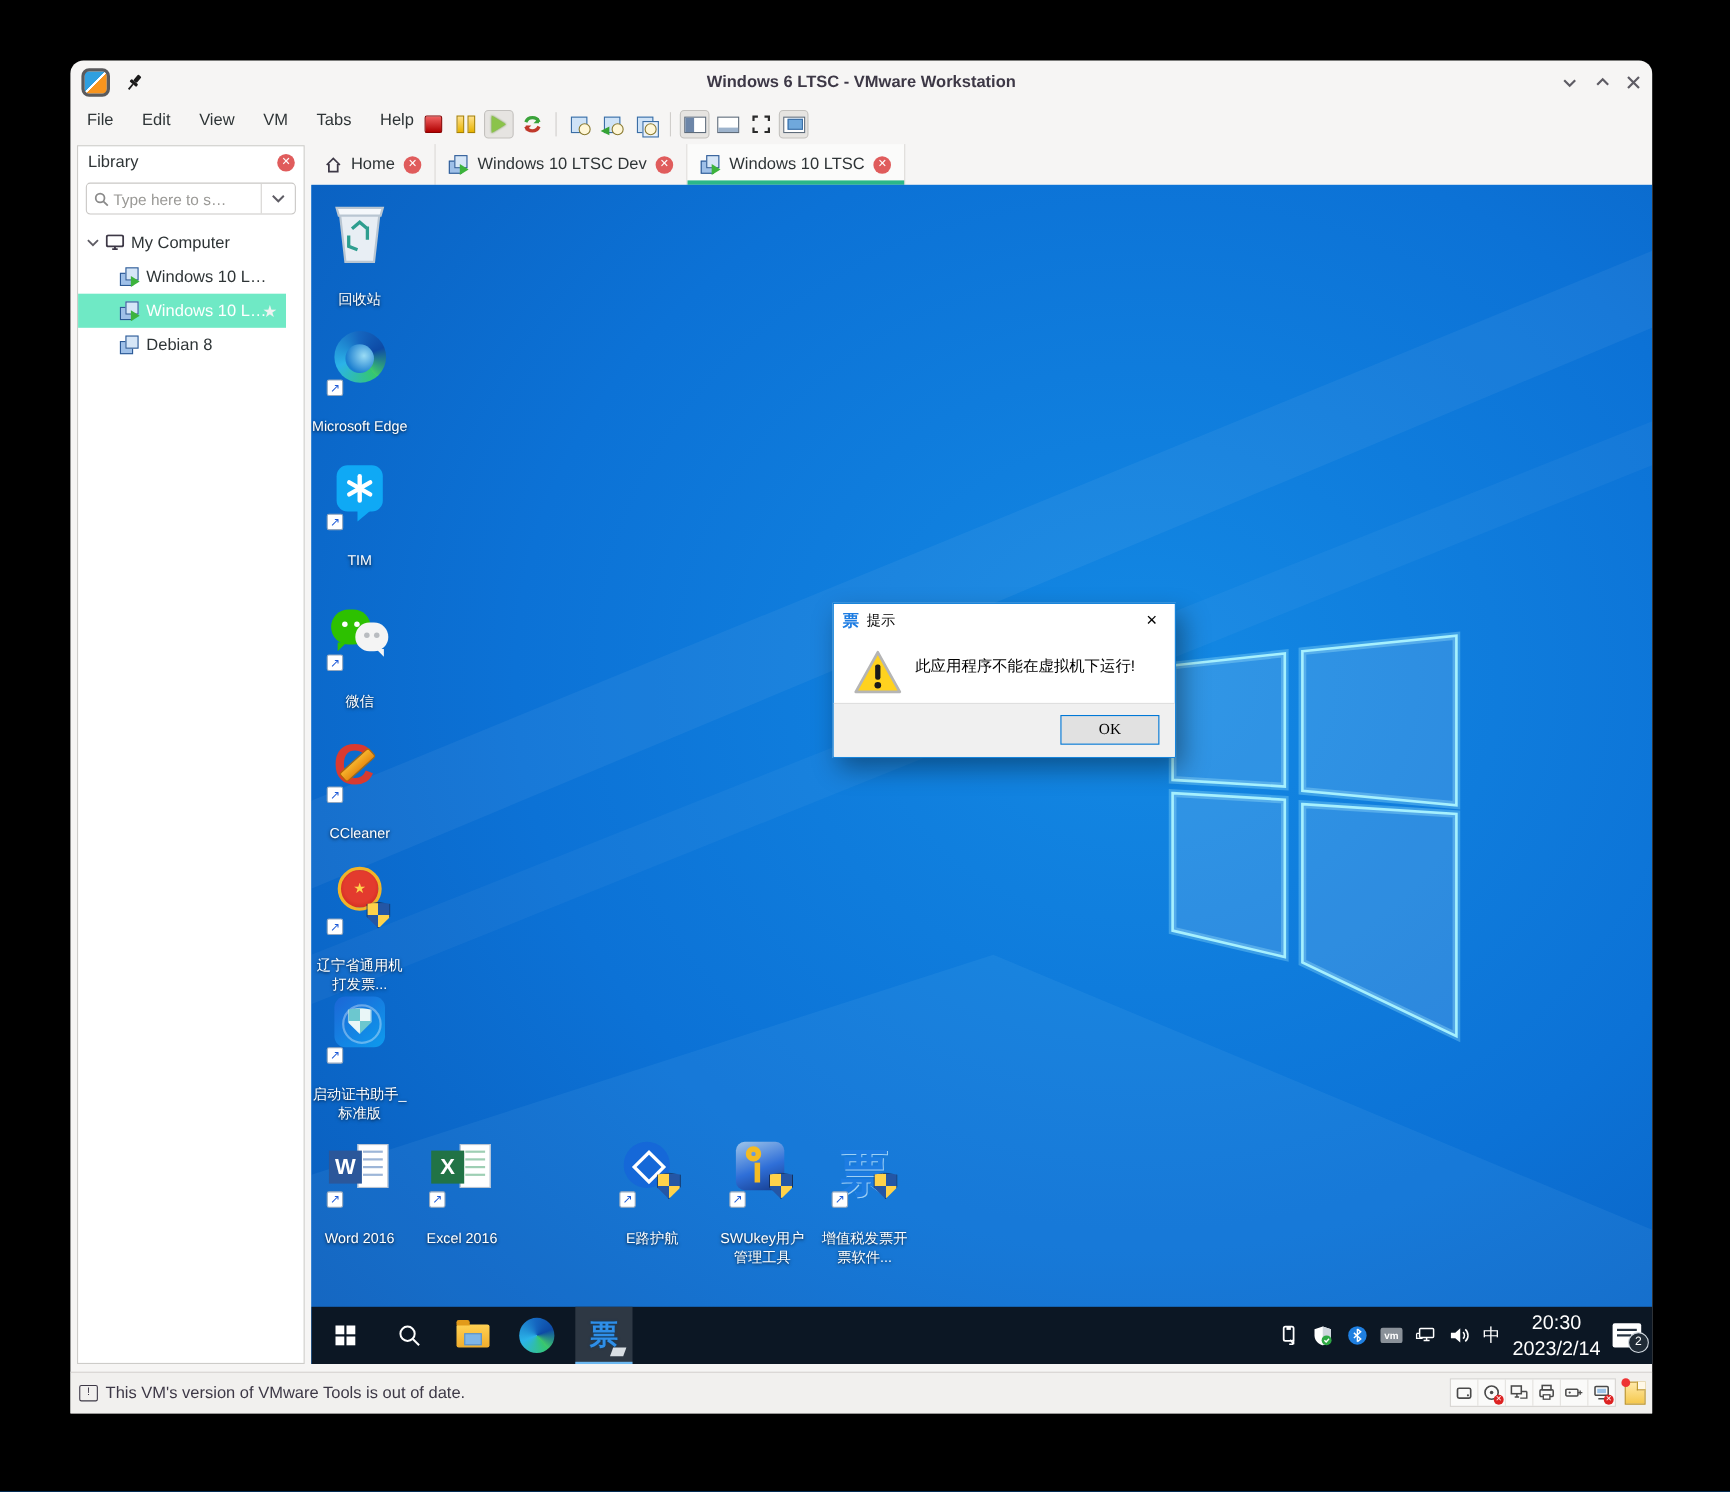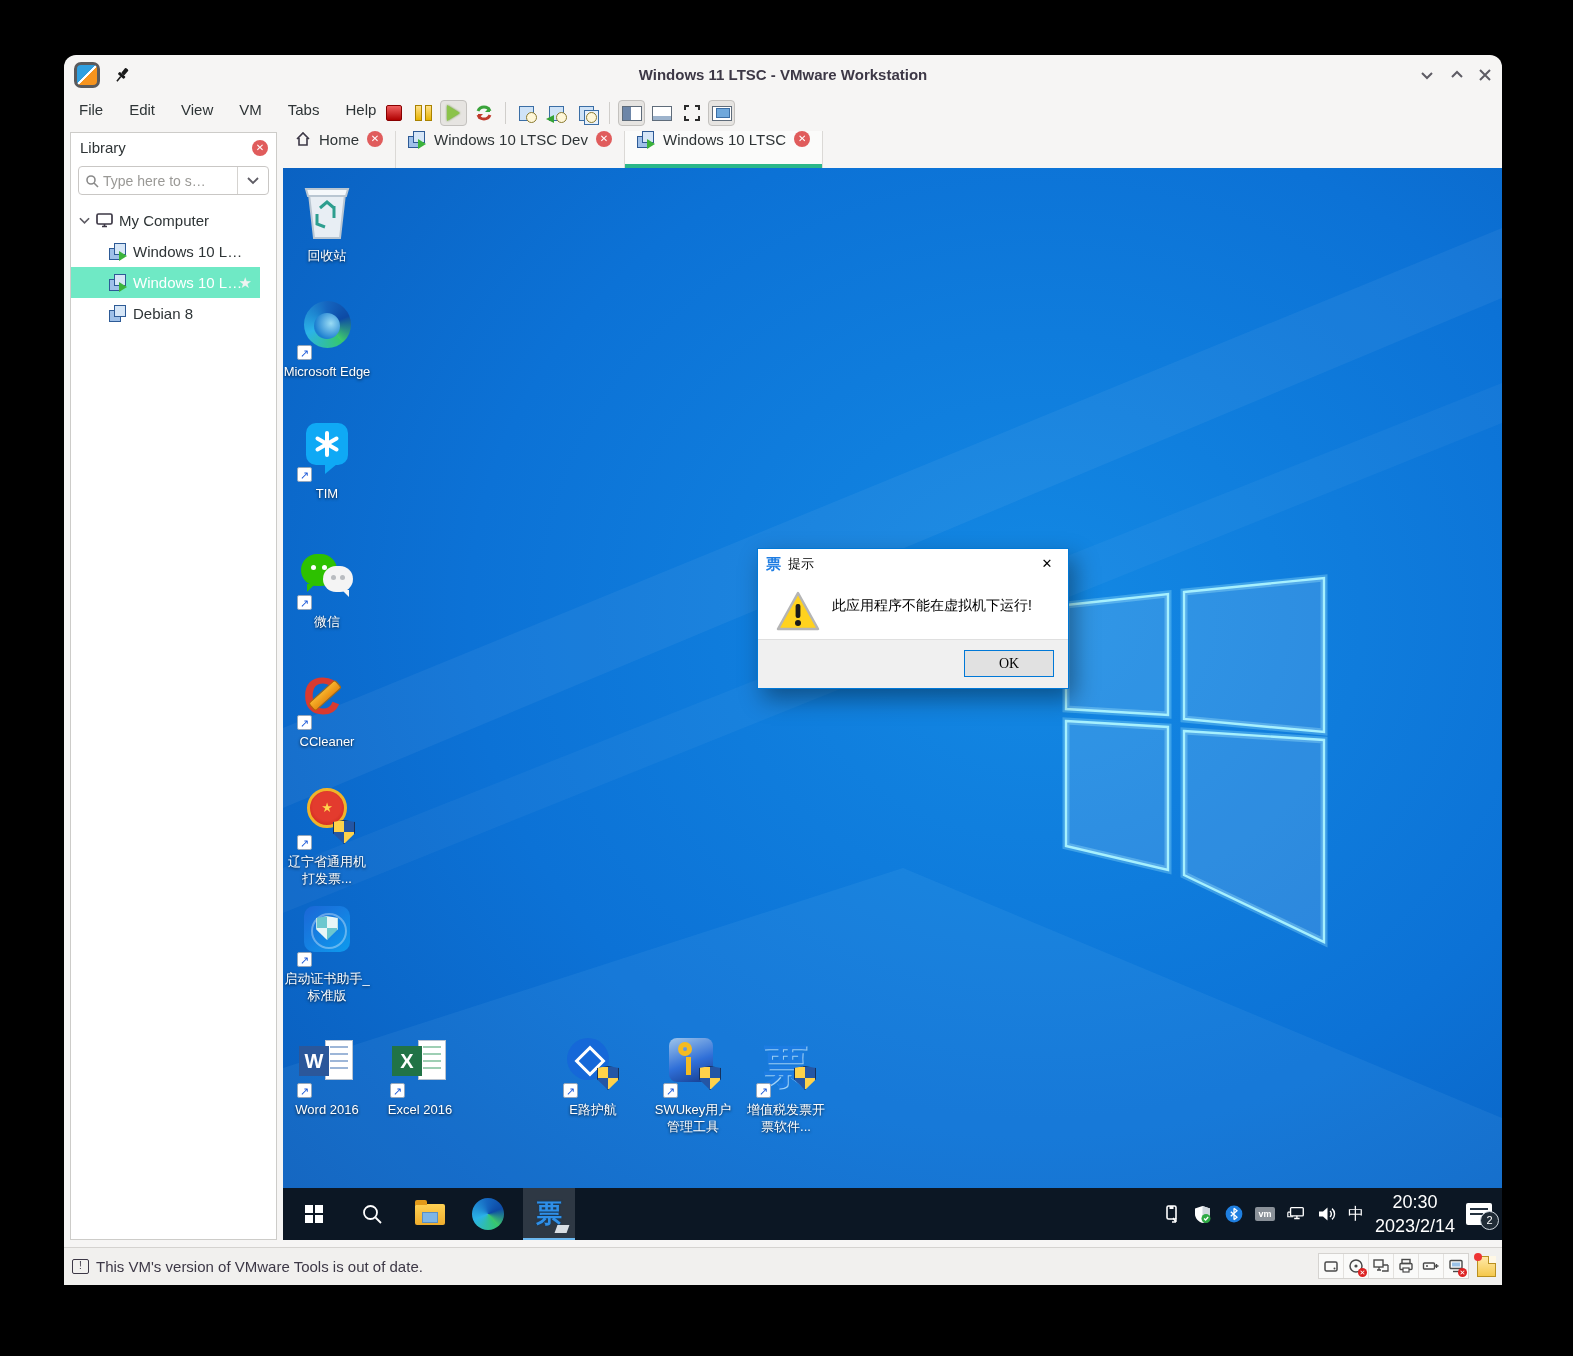--- a/index.html
+++ b/index.html
@@ -25,21 +25,21 @@
   .snapbase{position:relative;width:17px;height:16px}
   .snapbase .sq{position:absolute;left:0;top:1px;width:13px;height:13px;background:#cfe3f7;border:1px solid #3b6ea5}
   .snapbase .clk{position:absolute;right:-1px;bottom:-2px;width:9px;height:9px;border-radius:50%;background:#fff7d8;border:1px solid #8a7a30}
   .snapbase .arr{position:absolute;left:-3px;bottom:-2px;width:0;height:0;border-right:8px solid #35a335;border-top:4px solid transparent;border-bottom:4px solid transparent}
   .panelic{width:20px;height:15px;border:1px solid #5f6c7a;box-sizing:border-box;background:#fff;position:relative}
   .panelic.lib::before{content:"";position:absolute;left:0;top:0;bottom:0;width:8px;background:#6d86a8}
   .panelic.con::before{content:"";position:absolute;left:0;bottom:0;right:0;height:4px;background:#9db3cc}
   .panelic.uni::before{content:"";position:absolute;right:1px;top:1px;width:12px;height:8px;background:#6fa8dc;border:1px solid #3b6ea5}
   
   .tabbar{position:absolute;left:219px;top:76px;right:0;height:37px;display:flex}
-  .tab{position:relative;display:flex;gap:8px;padding:0 12px;font-size:15px;color:#2e3436;border-right:1px solid #dbd9d6}
+  .tab{position:relative;display:flex;align-items:center;gap:8px;padding:0 12px;font-size:15px;color:#2e3436;border-right:1px solid #dbd9d6}
   .tab.active{background:#fbfbfa}
   .tab.active::after{content:"";position:absolute;left:0;right:0;bottom:0;height:4px;background:#2bb789}
   .closec{width:16px;height:16px;border-radius:50%;background:#e05c5c;color:#fff;font-size:10px;line-height:16px;text-align:center}
   
   .vmic{position:relative;width:18px;height:17px;flex:0 0 auto}
   .vmic .b{position:absolute;left:0;top:5px;width:10px;height:10px;background:#9fc0e8;border:1px solid #2d5a96}
   .vmic .f{position:absolute;left:5px;top:0;width:10px;height:10px;background:#d6e6f7;border:1px solid #2d5a96}
   .vmic .p{position:absolute;left:10px;top:8px;width:0;height:0;border-left:8px solid #3cb33c;border-top:5px solid transparent;border-bottom:5px solid transparent}
   
   .library{position:absolute;left:6px;top:77px;width:207px;height:1108px;background:#fff;border:1px solid #cdccc9;box-sizing:border-box}
@@ -53,21 +53,21 @@
   .trow{position:relative;height:31px;display:flex;align-items:center;gap:6px;font-size:15px;color:#2e3436;padding-left:8px}
   .trow.child{padding-left:38px}
   .trow.sel{background:#6fe9c5;color:#fff}
   .tstar{position:absolute;right:8px;color:#eef3f1;font-size:15px}
   
   .screen{position:absolute;left:219px;top:113px;width:1219px;height:1072px;overflow:hidden;background:#0b6fd3}
   .wp{position:absolute;left:0;top:0;width:100%;height:100%}
   
   .dicon{position:absolute;width:88px;text-align:center}
   .art{position:relative;width:64px;height:64px;margin:0 auto}
-  .dlabel{margin-top:4px;font-size:13px;line-height:1.3;color:#fff;text-shadow:0 1px 3px rgba(0,0,0,.8)}
+  .dlabel{margin-top:20px;font-size:13px;line-height:1.3;color:#fff;text-shadow:0 1px 3px rgba(0,0,0,.8)}
   .lnk{position:absolute;left:2px;bottom:0;width:15px;height:15px;background:#fff;border:1px solid #94a7bd;border-radius:2px;color:#1f5bd8;font-size:11px;line-height:14px;text-align:center;box-sizing:border-box}
   .edgeball{position:absolute;left:9px;top:5px;width:47px;height:47px;border-radius:50%;background:conic-gradient(from 140deg,#35c76f,#2bb3e8 30%,#1566c0 60%,#0d4aa5 80%,#3fca6b)}
   .edgeball::after{content:"";position:absolute;left:10px;top:12px;width:26px;height:26px;border-radius:50%;background:radial-gradient(circle at 65% 40%,#9adcf5,#1c7fd0 70%)}
   .timsq{position:absolute;left:11px;top:5px;width:42px;height:42px;border-radius:10px;background:#0fa9f5}
   .timtail{position:absolute;left:30px;top:46px;width:0;height:0;border-top:10px solid #0fa9f5;border-right:12px solid transparent}
   .wxb1{position:absolute;left:6px;top:8px;width:36px;height:32px;border-radius:16px;background:#2dc100}
   .wxb1 i,.wxb2 i{position:absolute;width:5px;height:5px;border-radius:50%;background:#fff;top:11px}
   .wxb1 i.e1{left:10px}.wxb1 i.e2{left:21px}
   .wxb1::after{content:"";position:absolute;left:6px;bottom:-6px;border-top:8px solid #2dc100;border-right:8px solid transparent}
   .wxb2{position:absolute;left:28px;top:20px;width:30px;height:26px;border-radius:13px;background:#f4f4f4}
@@ -143,21 +143,21 @@
 
   <div class="titlebar">
     <div class="vmw-logo"></div>
     <svg class="pin" width="20" height="20" viewBox="0 0 20 20">
         <g transform="rotate(40 10 10)">
           <rect x="8" y="2" width="4" height="7" rx="1" fill="#1a1a1a"></rect>
           <rect x="6" y="9" width="8" height="3" rx="1" fill="#1a1a1a"></rect>
           <rect x="9.3" y="12" width="1.6" height="6" fill="#1a1a1a"></rect>
         </g>
       </svg>
-    <div class="wtitle">Windows 11 LTSC - VMware Workstation</div>
+    <div class="wtitle">Windows 6 LTSC - VMware Workstation</div>
     <div class="wctl" style="right:64px">
         <svg width="16" height="16" viewBox="0 0 16 16">
           <path d="M3 6 L8 11 L13 6" fill="none" stroke="#5e5c64" stroke-width="2"></path>
         </svg>
       </div>
     <div class="wctl" style="right:34px">
         <svg width="16" height="16" viewBox="0 0 16 16">
           <path d="M3 10 L8 5 L13 10" fill="none" stroke="#5e5c64" stroke-width="2"></path>
         </svg>
       </div>

